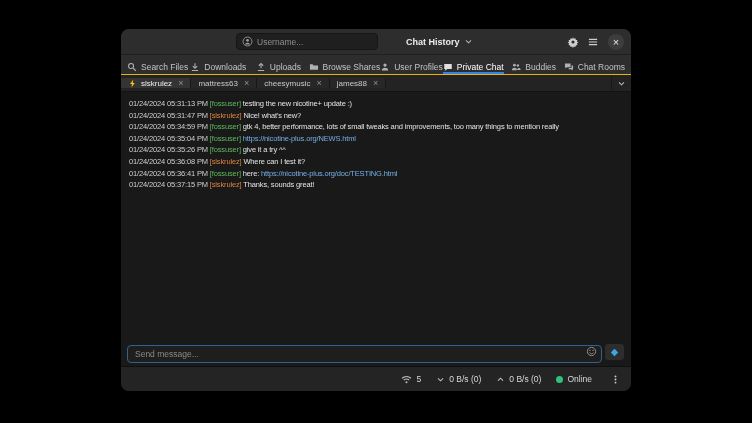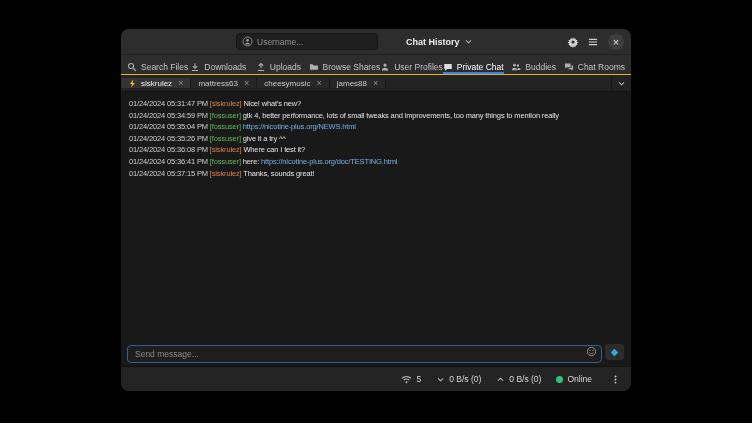--- a/index.html
+++ b/index.html
@@ -220,20 +220,21 @@
       <button class="tab-overflow">
         <span class="icon">
             <svg viewBox="0 0 16 16" width="9" height="9">
               <path d="M3.5 6l4.5 4.5L12.5 6" fill="none" stroke="currentColor" stroke-width="1.8"></path>
             </svg>
           </span>
       </button>
     </div>
 
     <div class="chat-log">
+        <div class="msg"><span class="ts">01/24/2024 05:31:13 PM </span><span class="usr" style="color: rgb(92, 184, 92);">[fossuser] </span><span>testing the new nicotine+ update :)</span></div>
         <div class="msg"><span class="ts">01/24/2024 05:31:47 PM </span><span class="usr" style="color: rgb(216, 130, 63);">[slskrulez] </span><span>Nice! what's new?</span></div>
         <div class="msg"><span class="ts">01/24/2024 05:34:59 PM </span><span class="usr" style="color: rgb(92, 184, 92);">[fossuser] </span><span>gtk 4, better performance, lots of small tweaks and improvements, too many things to mention really</span></div>
         <div class="msg"><span class="ts">01/24/2024 05:35:04 PM </span><span class="usr" style="color: rgb(92, 184, 92);">[fossuser] </span><a class="msg-link">https://nicotine-plus.org/NEWS.html</a></div>
         <div class="msg"><span class="ts">01/24/2024 05:35:26 PM </span><span class="usr" style="color: rgb(92, 184, 92);">[fossuser] </span><span>give it a try ^^</span></div>
         <div class="msg"><span class="ts">01/24/2024 05:36:08 PM </span><span class="usr" style="color: rgb(216, 130, 63);">[slskrulez] </span><span>Where can I test it?</span></div>
         <div class="msg"><span class="ts">01/24/2024 05:36:41 PM </span><span class="usr" style="color: rgb(92, 184, 92);">[fossuser] </span><span>here: </span><a class="msg-link">https://nicotine-plus.org/doc/TESTING.html</a></div>
         <div class="msg"><span class="ts">01/24/2024 05:37:15 PM </span><span class="usr" style="color: rgb(216, 130, 63);">[slskrulez] </span><span>Thanks, sounds great!</span></div>
       </div>
 
     <div class="composer">

